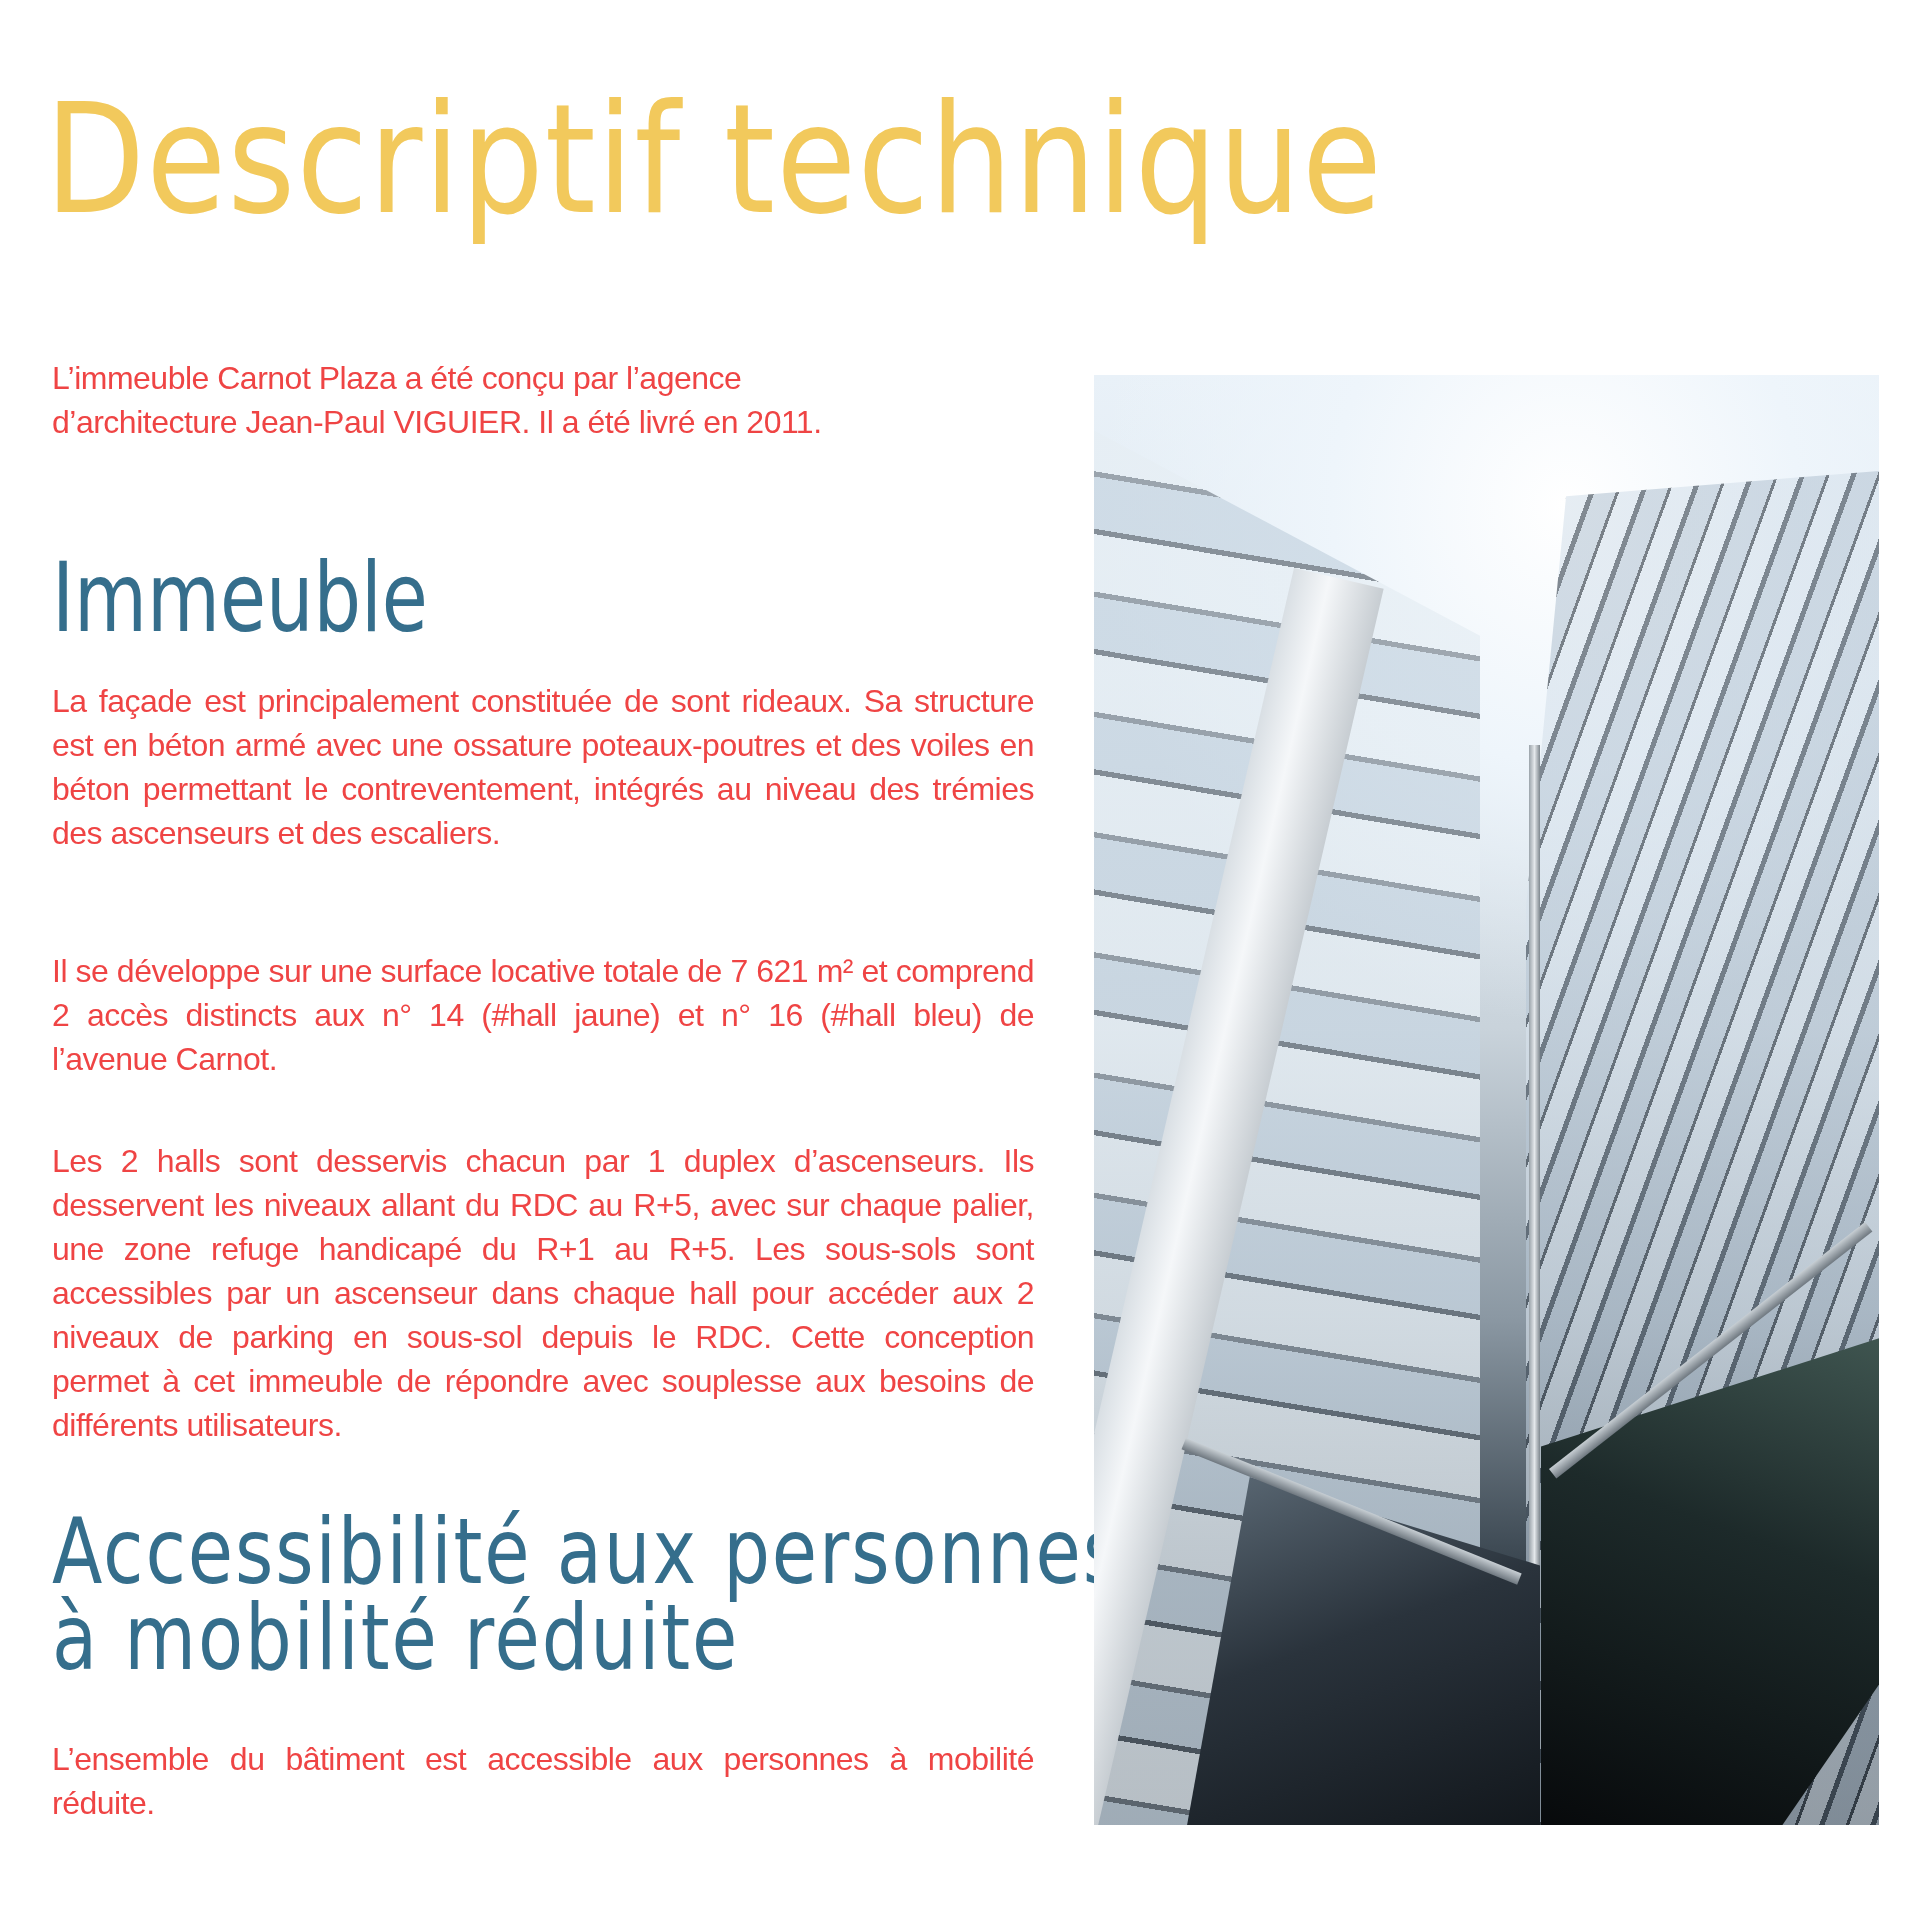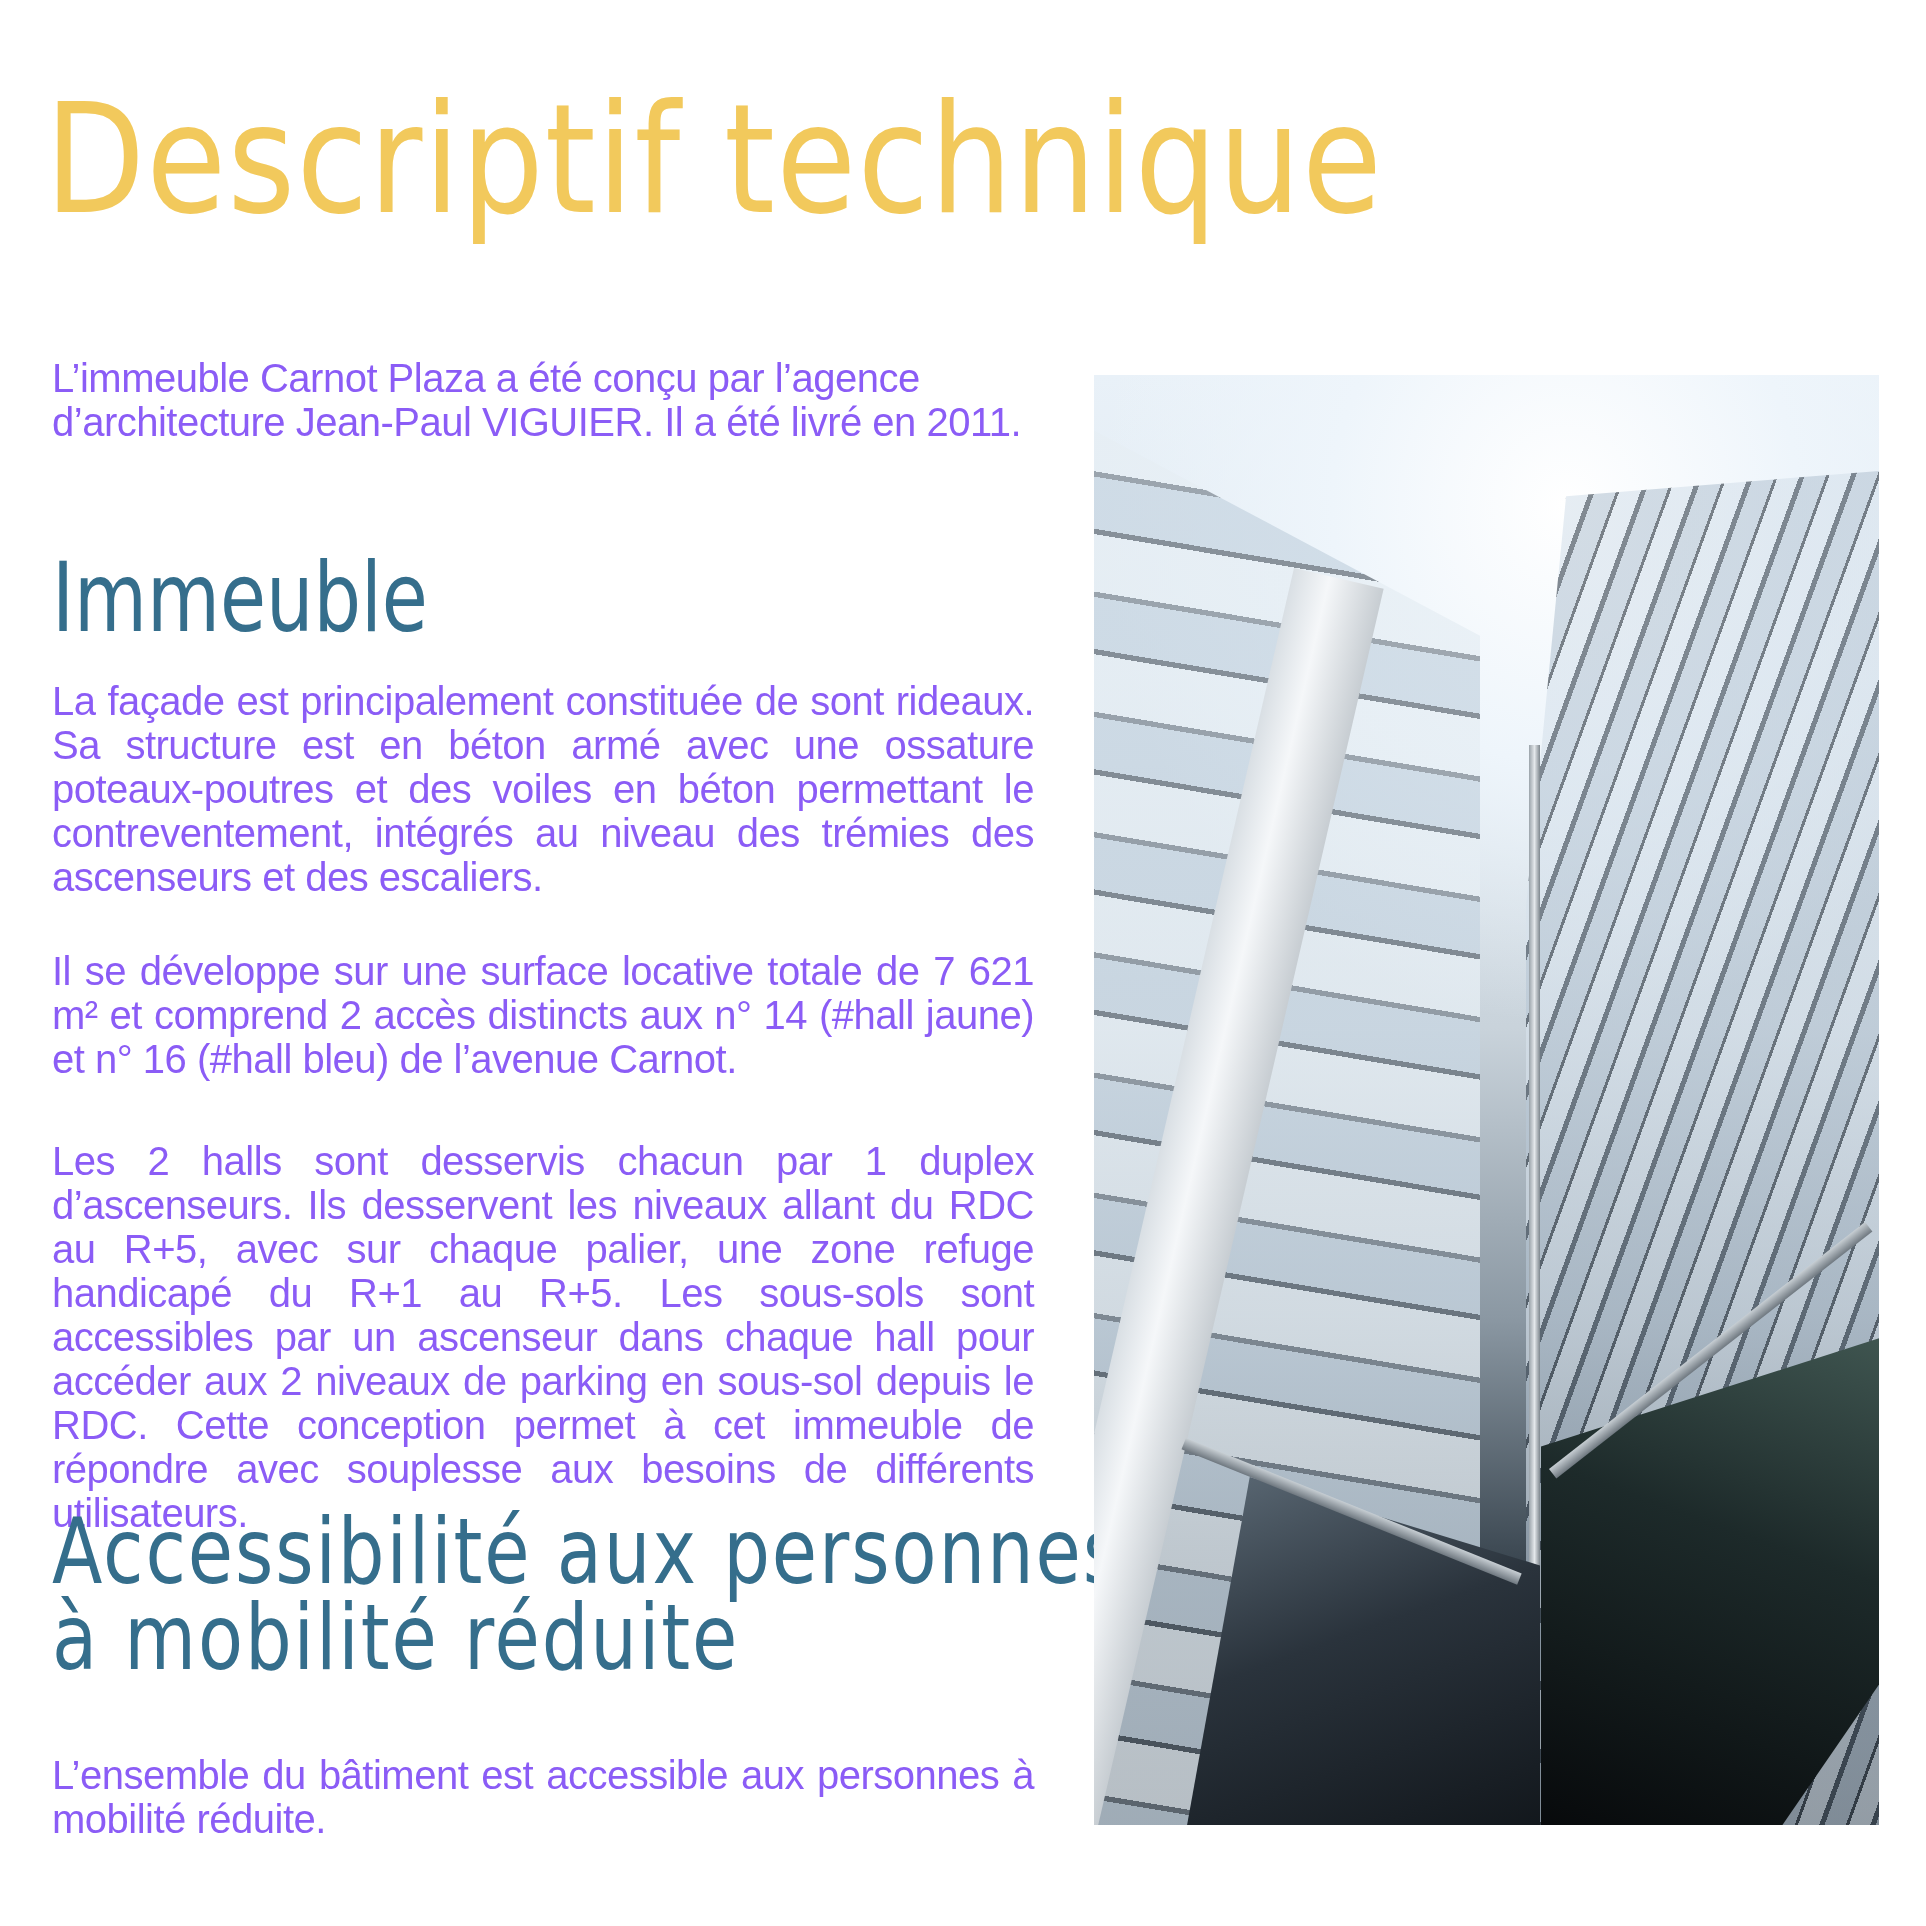--- a/index.html
+++ b/index.html
@@ -51,37 +51,37 @@
       font-size: 91px;
       line-height: 86px;
       transform: scaleX(0.81);
       letter-spacing: 2.3px;
     }
     .text-block {
       position: absolute;
       left: 52px;
       width: 982px;
       margin: 0;
-      font-size: 40px;
+      font-size: 32px;
       line-height: 44px;
-      color: #8b5cf6;
+      color: #ef4444;
       letter-spacing: -0.5px;
     }
     .text-block.justify {
       text-align: justify;
       text-align-last: left;
     }
     .text-block p {
       margin: 0;
     }
     .intro { top: 356px; }
     .para-1 { top: 679px; }
     .para-2 { top: 949px; }
     .para-3 { top: 1123px; margin-top: 16px; }
-    .para-4 { top: 1737px; margin-top: 16px; }
+    .para-4 { top: 1737px; }
 
     .building-photo {
       position: absolute;
       left: 1094px;
       top: 375px;
       width: 785px;
       height: 1450px;
       overflow: hidden;
       background: linear-gradient(180deg, #e9f1f8 0%, #dfe9f1 20%, #c9d3db 45%, #8b98a3 65%, #3a4650 82%, #1a2128 100%);
     }

